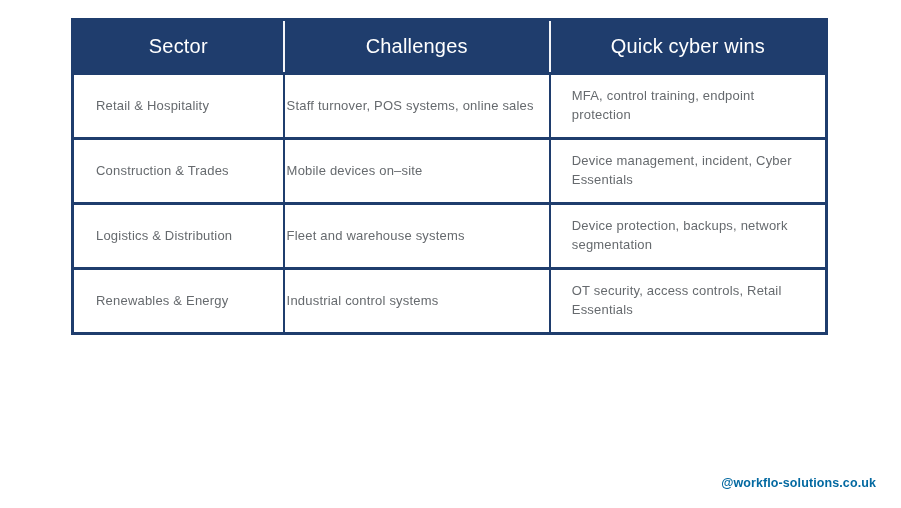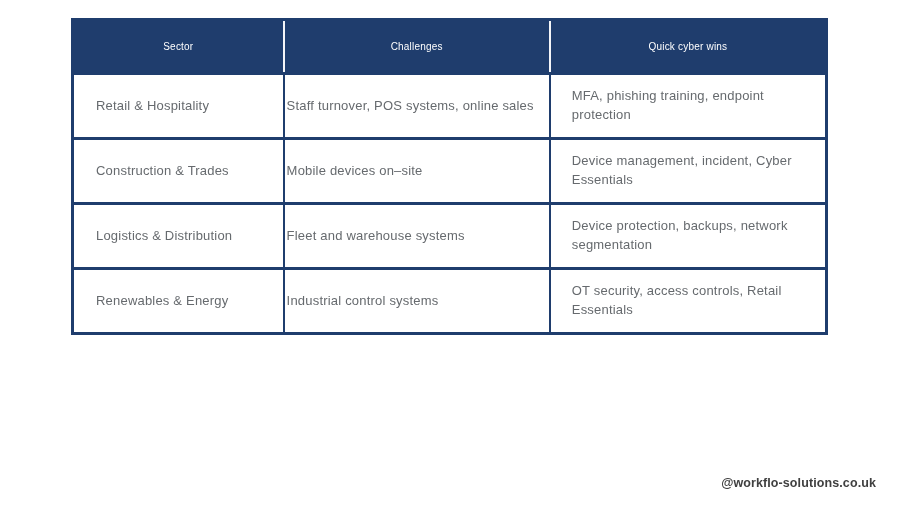--- a/index.html
+++ b/index.html
@@ -24,21 +24,21 @@
     table-layout: fixed;
     border: 3px solid #1f3d6d;
   }
   col.col-sector     { width: 28.0%; }
   col.col-challenges { width: 35.3%; }
   col.col-wins       { width: 36.7%; }
 
   thead th {
     background: #1f3d6d;
     color: #ffffff;
-    font-size: 10px;
+    font-size: 20px;
     font-weight: 500;
     letter-spacing: 0.2px;
     height: 54px;
     text-align: center;
     vertical-align: middle;
     padding: 0 8px;
   }
   thead th + th { border-left: 2px solid #f4f5f8; }
 
   tbody td {
@@ -53,21 +53,21 @@
   }
   tbody td + td { border-left: 2px solid #1f3d6d; }
   tbody td.cell-sector     { padding: 4px 12px 4px 22px; }
   tbody td.cell-challenges { padding: 4px 12px 4px 2px; }
   tbody td.cell-wins       { padding: 4px 18px 4px 21px; }
 
   .footer-handle {
     position: absolute;
     right: 25px;
     top: 476px;
-    color: #404040;
+    color: #0369a1;
     font-size: 12.5px;
     font-weight: bold;
     letter-spacing: 0.1px;
   }
 </style>
 </head>
 <body>
 
 <div class="canvas">
 
@@ -81,21 +81,21 @@
       <tr>
         <th>Sector</th>
         <th>Challenges</th>
         <th>Quick cyber wins</th>
       </tr>
     </thead>
     <tbody>
       <tr>
         <td class="cell-sector">Retail &amp; Hospitality</td>
         <td class="cell-challenges">Staff turnover, POS systems, online sales</td>
-        <td class="cell-wins">MFA, phishing training, endpoint protection</td>
+        <td class="cell-wins">MFA, control training, endpoint protection</td>
       </tr>
       <tr>
         <td class="cell-sector">Construction &amp; Trades</td>
         <td class="cell-challenges">Mobile devices on–site</td>
         <td class="cell-wins">Device management, incident, Cyber Essentials</td>
       </tr>
       <tr>
         <td class="cell-sector">Logistics &amp; Distribution</td>
         <td class="cell-challenges">Fleet and warehouse systems</td>
         <td class="cell-wins">Device protection, backups, network segmentation</td>

